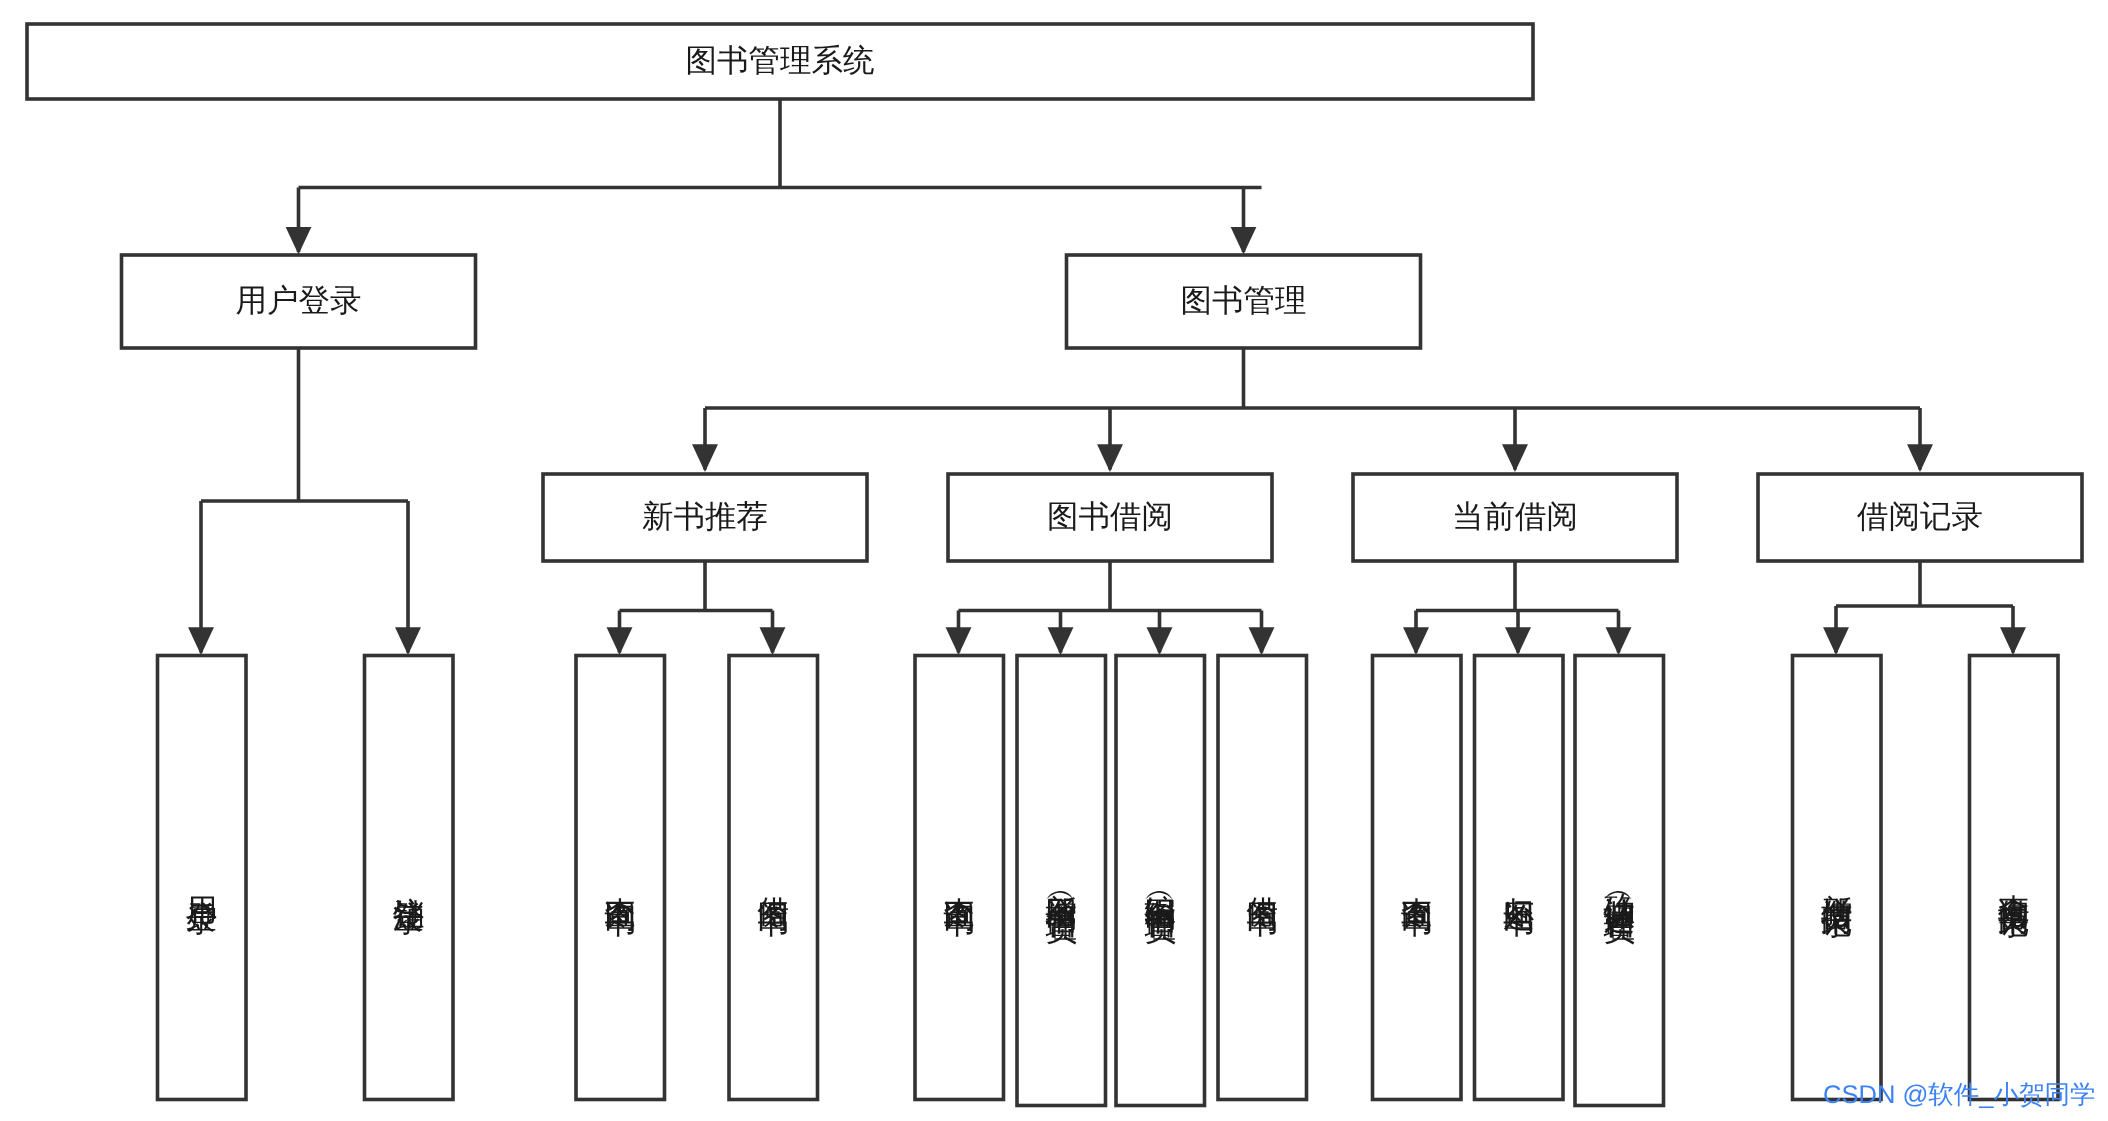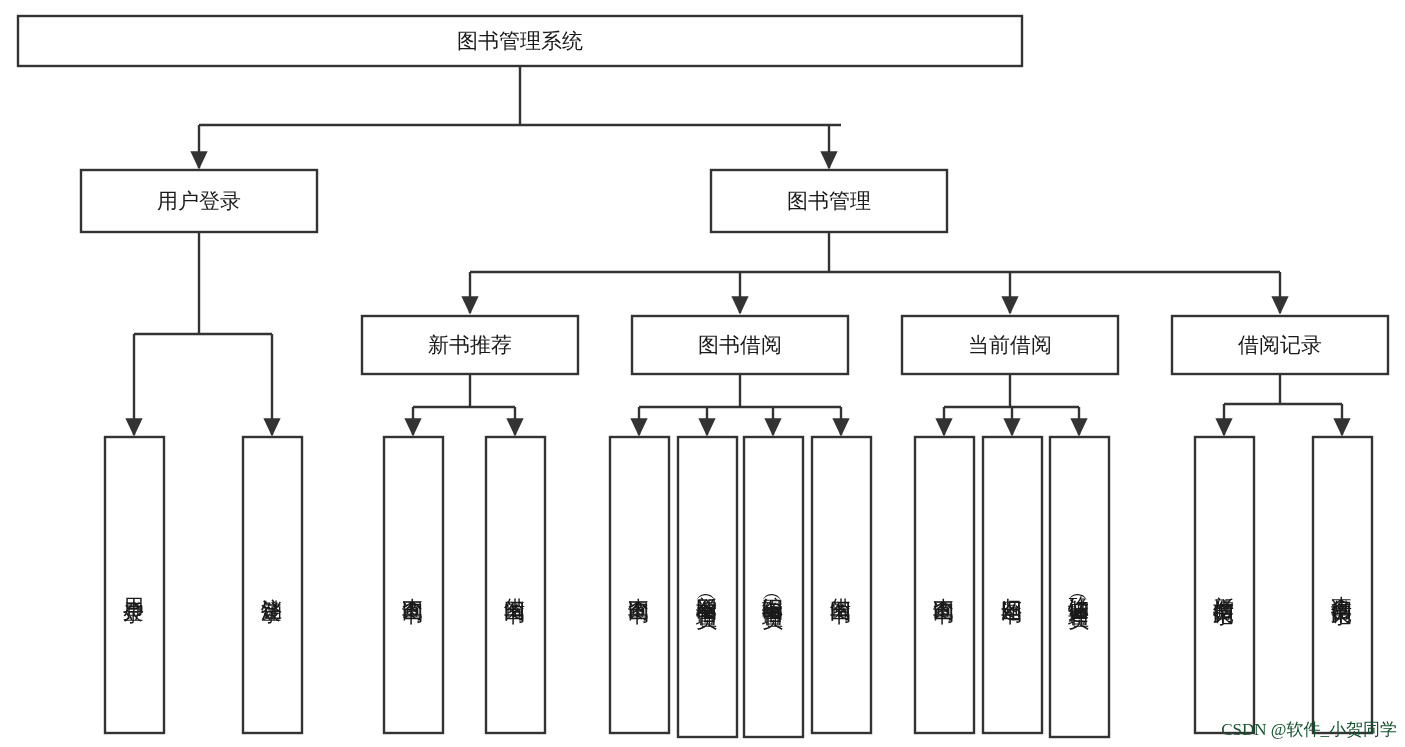--- a/index.html
+++ b/index.html
@@ -43,23 +43,23 @@
     fill: #1a1a1a;
     writing-mode: vertical-rl;
     text-orientation: upright;
     text-anchor: middle;
     letter-spacing: 2px;
   }
   .watermark {
     position: absolute;
     right: 8px;
     bottom: 6px;
-    font-family: Liberation Serif, serif;
+    font-family: Liberation Sans, sans-serif;
     font-size: 17px;
-    color: #14532d;
+    color: #3b82f6;
     white-space: nowrap;
     pointer-events: none;
   }
 </style>
 </head>
 <body>
 
 <svg id="diagram" viewBox="0 0 1405 747" xmlns="http://www.w3.org/2000/svg">
   <defs>
     <marker id="arrow" viewBox="0 0 12 12" refX="10.5" refY="6" markerWidth="8" markerHeight="8" orient="auto-start-reverse">

